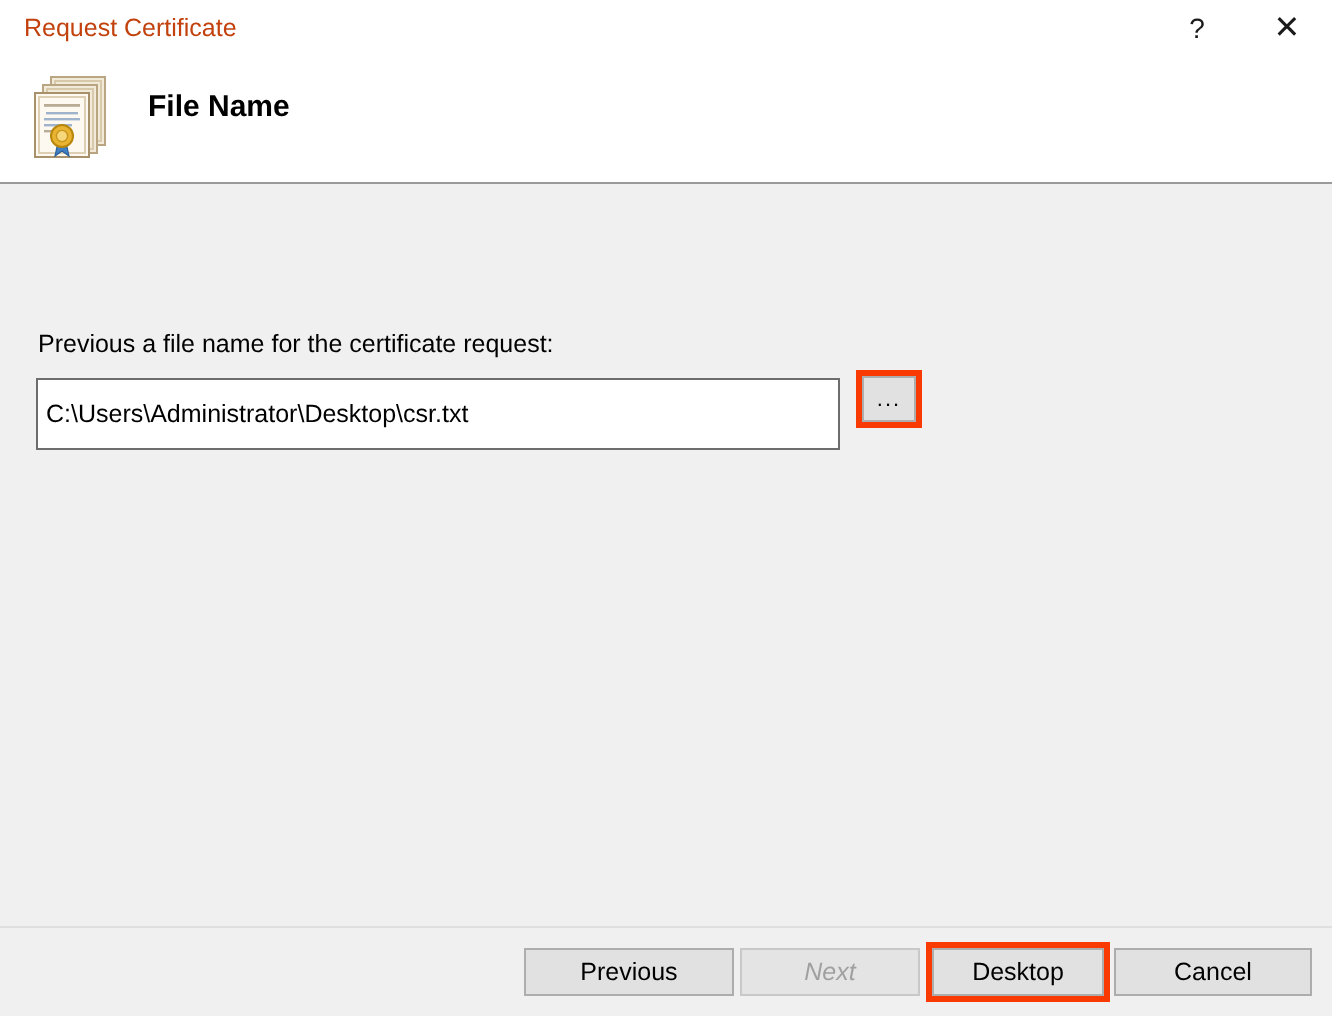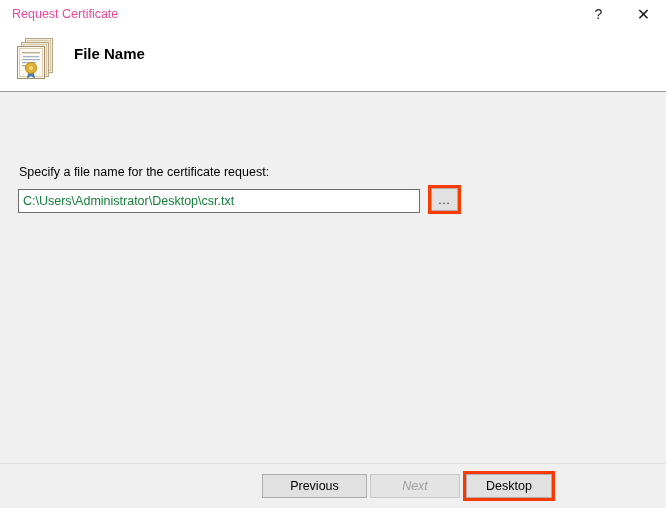--- a/index.html
+++ b/index.html
@@ -23,21 +23,21 @@
     left: 0; top: 0;
     width: 666px;
     height: 28px;
     background: #ffffff;
   }
   .titlebar-text {
     position: absolute;
     left: 12px;
     top: 6px;
     font-size: 12.5px;
-    color: #ec4899;
+    color: #c2410c;
     line-height: 16px;
     white-space: nowrap;
   }
   .titlebar-buttons {
     position: absolute;
     right: 0;
     top: 0;
     height: 28px;
     display: flex;
   }
@@ -115,26 +115,26 @@
     top: 73px;
     font-size: 12.5px;
     color: #000;
     white-space: nowrap;
   }
   .path-input {
     position: absolute;
     left: 18px;
     top: 97px;
     width: 402px;
-    height: 24px;
+    height: 36px;
     background: #ffffff;
     border: 1px solid #6d6d6d;
     font-family: "Liberation Sans", sans-serif;
     font-size: 12.5px;
-    color: #15803d;
+    color: #000000;
     padding: 0 4px;
     box-sizing: border-box;
     outline: none;
   }
   .browse-highlight {
     position: absolute;
     left: 428px;
     top: 93px;
     width: 33px;
     height: 29px;
@@ -245,27 +245,28 @@
 
       <circle cx="19" cy="34" r="5.5" fill="#e8b431" stroke="#b8860b" stroke-width="1"></circle>
       <circle cx="19" cy="34" r="2.8" fill="#f6d77a" stroke="#c9951a" stroke-width="0.7"></circle>
     </svg>
   </span>
   <div class="header-heading">File Name</div>
 </div>
 <div class="header-sep"></div>
 
 <div class="body-area">
-  <div class="field-label">Specify a file name for the certificate request:</div>
+  <div class="field-label">Previous a file name for the certificate request:</div>
 
   <input class="path-input" type="text" value="C:\Users\Administrator\Desktop\csr.txt" style="">
 
   <div class="browse-highlight"></div>
   <button class="browse-btn">...</button>
 </div>
 
 <div class="footer-sep"></div>
 <div class="footer">
   <button class="wiz-btn btn-previous">Previous</button>
   <button class="wiz-btn btn-next disabled" disabled="">Next</button>
   <button class="wiz-btn btn-finish">Desktop</button>
   <div class="finish-highlight"></div>
+  <button class="wiz-btn btn-cancel">Cancel</button>
 </div>
 
 </body></html>

